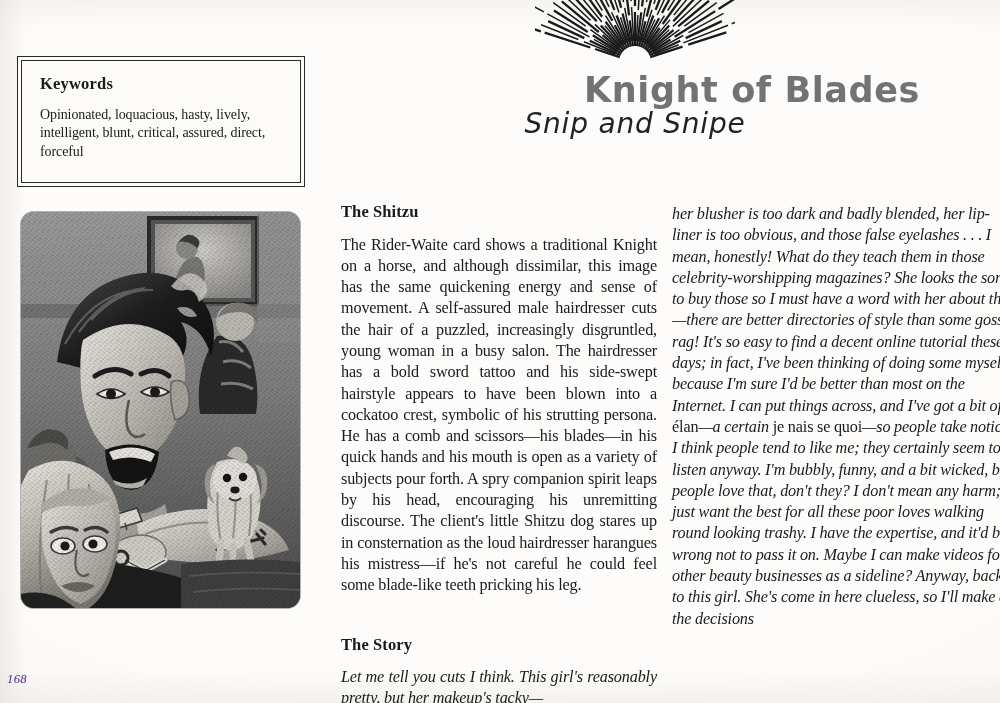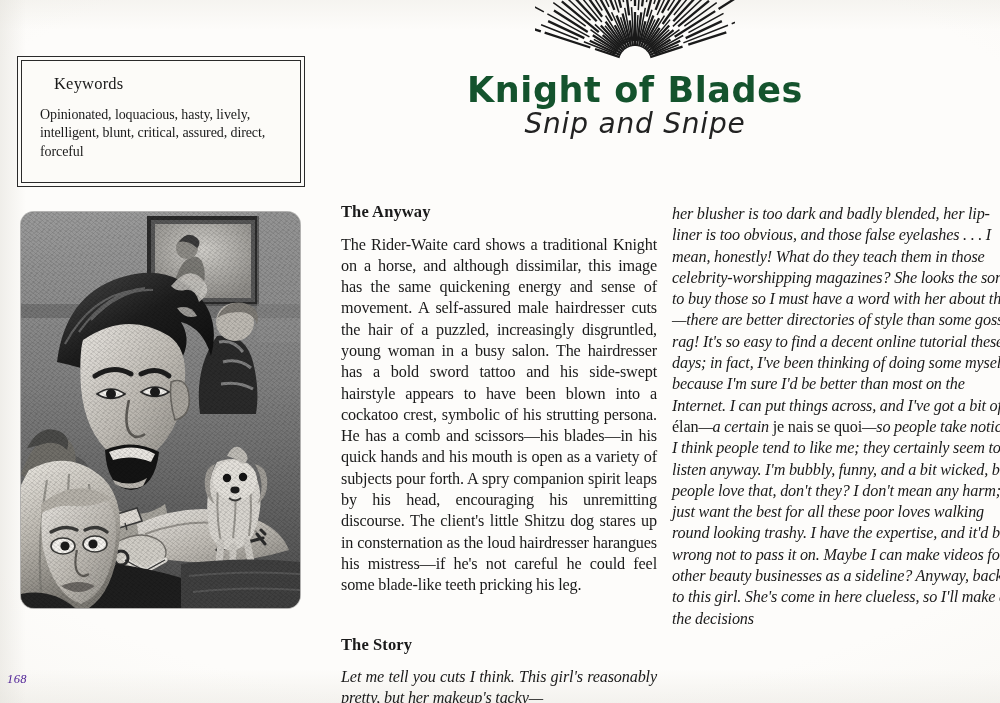--- a/index.html
+++ b/index.html
@@ -47,24 +47,24 @@
     box-sizing: border-box;
   }
   #keywords-inner {
     position: absolute;
     inset: 3px;
     border: 1px solid #2a2a2a;
     box-sizing: border-box;
     padding: 15px 18px 10px 18px;
   }
   .kw-title {
-    font-weight: normal;
+    font-weight: bold;
     font-size: 16.5px;
     letter-spacing: 0.2px;
-    margin: 0 0 13px 14px;
+    margin: 0 0 13px 0;
     line-height: 1;
   }
   .kw-body {
     font-size: 14px;
     line-height: 1.34;
     margin: 0;
     letter-spacing: -0.1px;
   }
 
   
@@ -115,23 +115,24 @@
     left: 350px;
     top: 72px;
     width: 570px;
     text-align: center;
   }
   #card-title {
     font-family: "DejaVu Sans", "Liberation Sans", sans-serif;
     font-size: 35px;
     font-weight: 600;
     letter-spacing: 0.6px;
-    color: #14532d;
+    color: #737373;
     line-height: 1.05;
     margin: 0;
+    text-align: right;
   }
   #card-subtitle {
     font-family: "DejaVu Sans", "Liberation Sans", sans-serif;
     font-style: italic;
     font-size: 28px;
     font-weight: 400;
     letter-spacing: 0.8px;
     color: #222;
     margin: 0 0 0 0;
     line-height: 1.1;
@@ -375,21 +376,21 @@
 
       <path d="M150 74 q18 -22 32 -6 q10 12 -4 22 q-4 -14 -14 -12 q-8 2 -14 -4z" fill="#cfcdc8" opacity=".8"></path>
       <path d="M156 96 q14 -4 20 8 q-12 4 -20 -8z" fill="#bdbab5" opacity=".8"></path>
     </svg>
     <div id="illo-grain"></div>
   </div>
 
   <div id="page-number">168</div>
 
   <div class="col" id="col-left">
-    <h2 class="section-head">The Anyway</h2>
+    <h2 class="section-head">The Shitzu</h2>
     <p class="body-par">The Rider-Waite card shows a traditional Knight on a horse, and although dissimilar, this image has the same quickening energy and sense of movement. A self-assured male hairdresser cuts the hair of a puzzled, increasingly disgruntled, young woman in a busy salon. The hairdresser has a bold sword tattoo and his side-swept hairstyle appears to have been blown into a cockatoo crest, symbolic of his strutting persona. He has a comb and scissors—his blades—in his quick hands and his mouth is open as a variety of subjects pour forth. A spry companion spirit leaps by his head, encouraging his unremitting discourse. The client's little Shitzu dog stares up in consternation as the loud hairdresser harangues his mistress—if he's not careful he could feel some blade-like teeth pricking his leg.</p>
     <h2 class="section-head second">The Story</h2>
     <p class="body-par italic" id="story-left"><span>Let me tell you cuts I think. This girl's reasonably pretty, but her makeup's tacky—</span></p>
   </div>
 
   <div class="col" id="col-right">
     <p class="body-par italic" id="story-right"><span>her blusher is too dark and badly blended, her lip-liner is too obvious, and those false eyelashes . . . I mean, honestly! What do they teach them in those celebrity-worshipping magazines? She looks the sort to buy those so I must have a word with her about that—there are better directories of style than some gossip rag! It's so easy to find a decent online tutorial these days; in fact, I've been thinking of doing some myself, because I'm sure I'd be better than most on the Internet. I can put things across, and I've got a bit of </span><span class="roman-inline">élan</span><span>—a certain </span><span class="roman-inline">je nais se quoi</span><span>—so people take notice. I think people tend to like me; they certainly seem to listen anyway. I'm bubbly, funny, and a bit wicked, but people love that, don't they? I don't mean any harm; I just want the best for all these poor loves walking round looking trashy. I have the expertise, and it'd be wrong not to pass it on. Maybe I can make videos for other beauty businesses as a sideline? Anyway, back to this girl. She's come in here clueless, so I'll make all the decisions</span></p>
   </div>
 
 </div>

